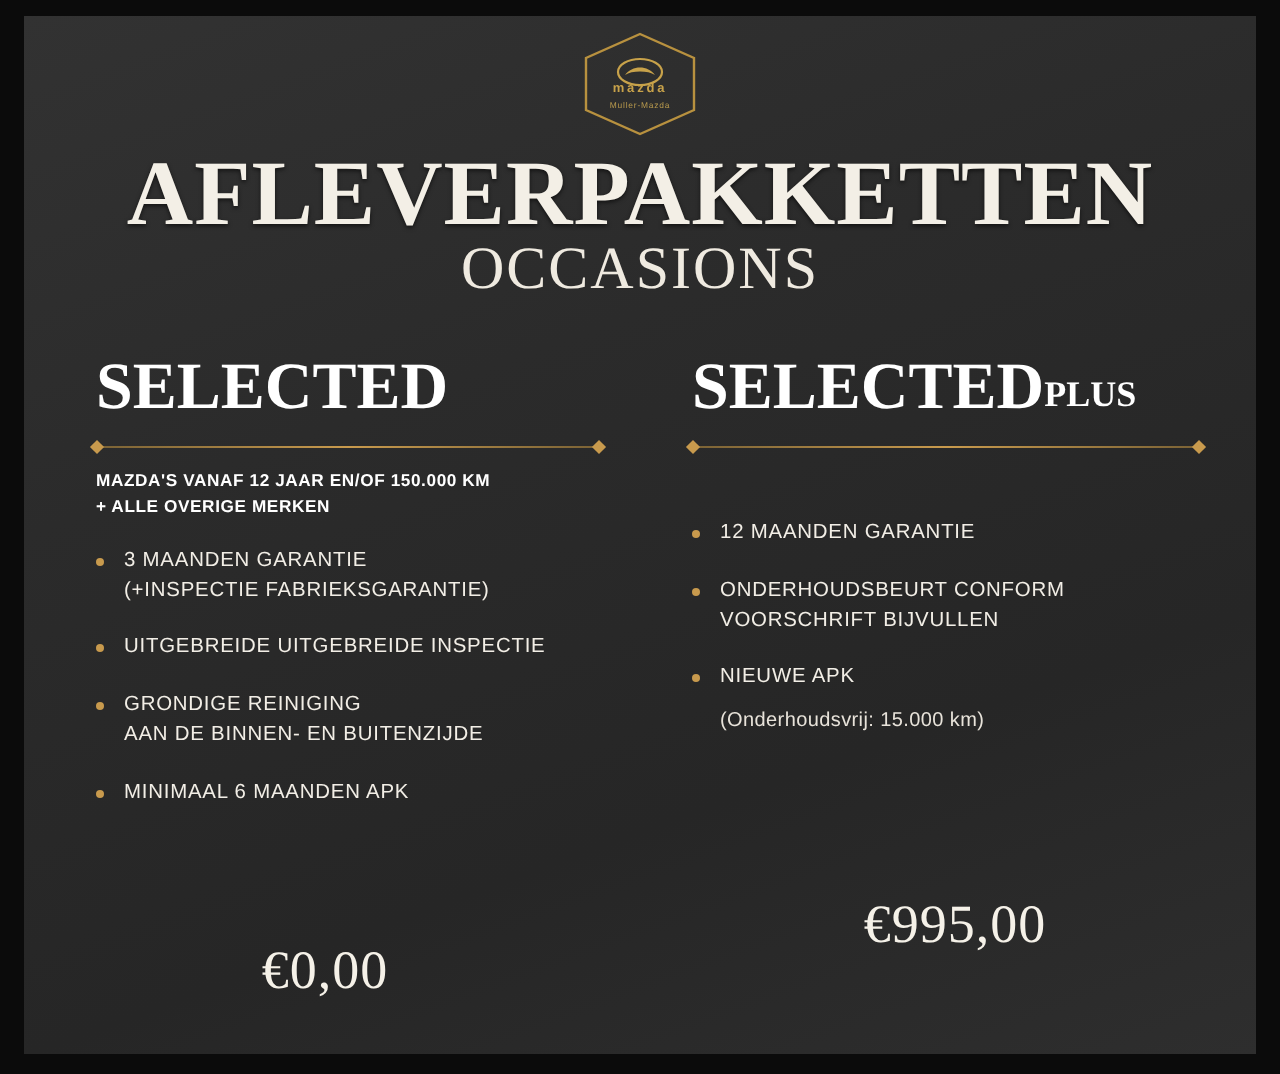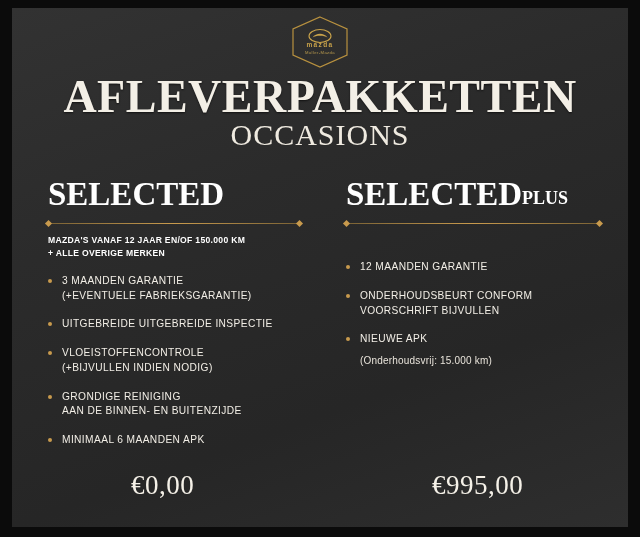--- a/index.html
+++ b/index.html
@@ -195,21 +195,21 @@
     box-sizing: border-box;
   }
   .price {
     width: 50%;
     text-align: center;
     color: #f5f1e8;
     font-family: "Liberation Serif", serif;
     font-size: 27px;
     letter-spacing: 0.5px;
   }
-  .price.left { padding-right: 28px; }
+  .price.left { padding-right: 28px; margin-top: 23px; }
   .price.right { padding-left: 22px; }
 </style>
 </head>
 <body>
 
 <div class="poster">
   <div class="inner">
 
     <div class="logo-wrap">
       <div class="logo-hex">
@@ -238,30 +238,25 @@
         </div>
         <div class="rule"></div>
         <div class="note">
           <span class="brand">MAZDA'S VANAF 12 JAAR EN/OF 150.000 KM</span><br>
           <span>+ ALLE OVERIGE MERKEN</span>
         </div>
         <ul class="items">
           <li>
             <span class="dot"></span>
             <span>3 MAANDEN GARANTIE</span>
-            <span class="l2">(+EVENTUELE FABRIEKSGARANTIE)</span>
+            <span class="l2">(+INSPECTIE FABRIEKSGARANTIE)</span>
           </li>
           <li>
             <span class="dot"></span>
             <span>UITGEBREIDE UITGEBREIDE INSPECTIE</span>
-          </li>
-          <li>
-            <span class="dot"></span>
-            <span>VLOEISTOFFENCONTROLE</span>
-            <span class="l2">(+BIJVULLEN INDIEN NODIG)</span>
           </li>
           <li>
             <span class="dot"></span>
             <span>GRONDIGE REINIGING</span>
             <span class="l2">AAN DE BINNEN- EN BUITENZIJDE</span>
           </li>
           <li>
             <span class="dot"></span>
             <span>MINIMAAL 6 MAANDEN APK</span>
           </li>

